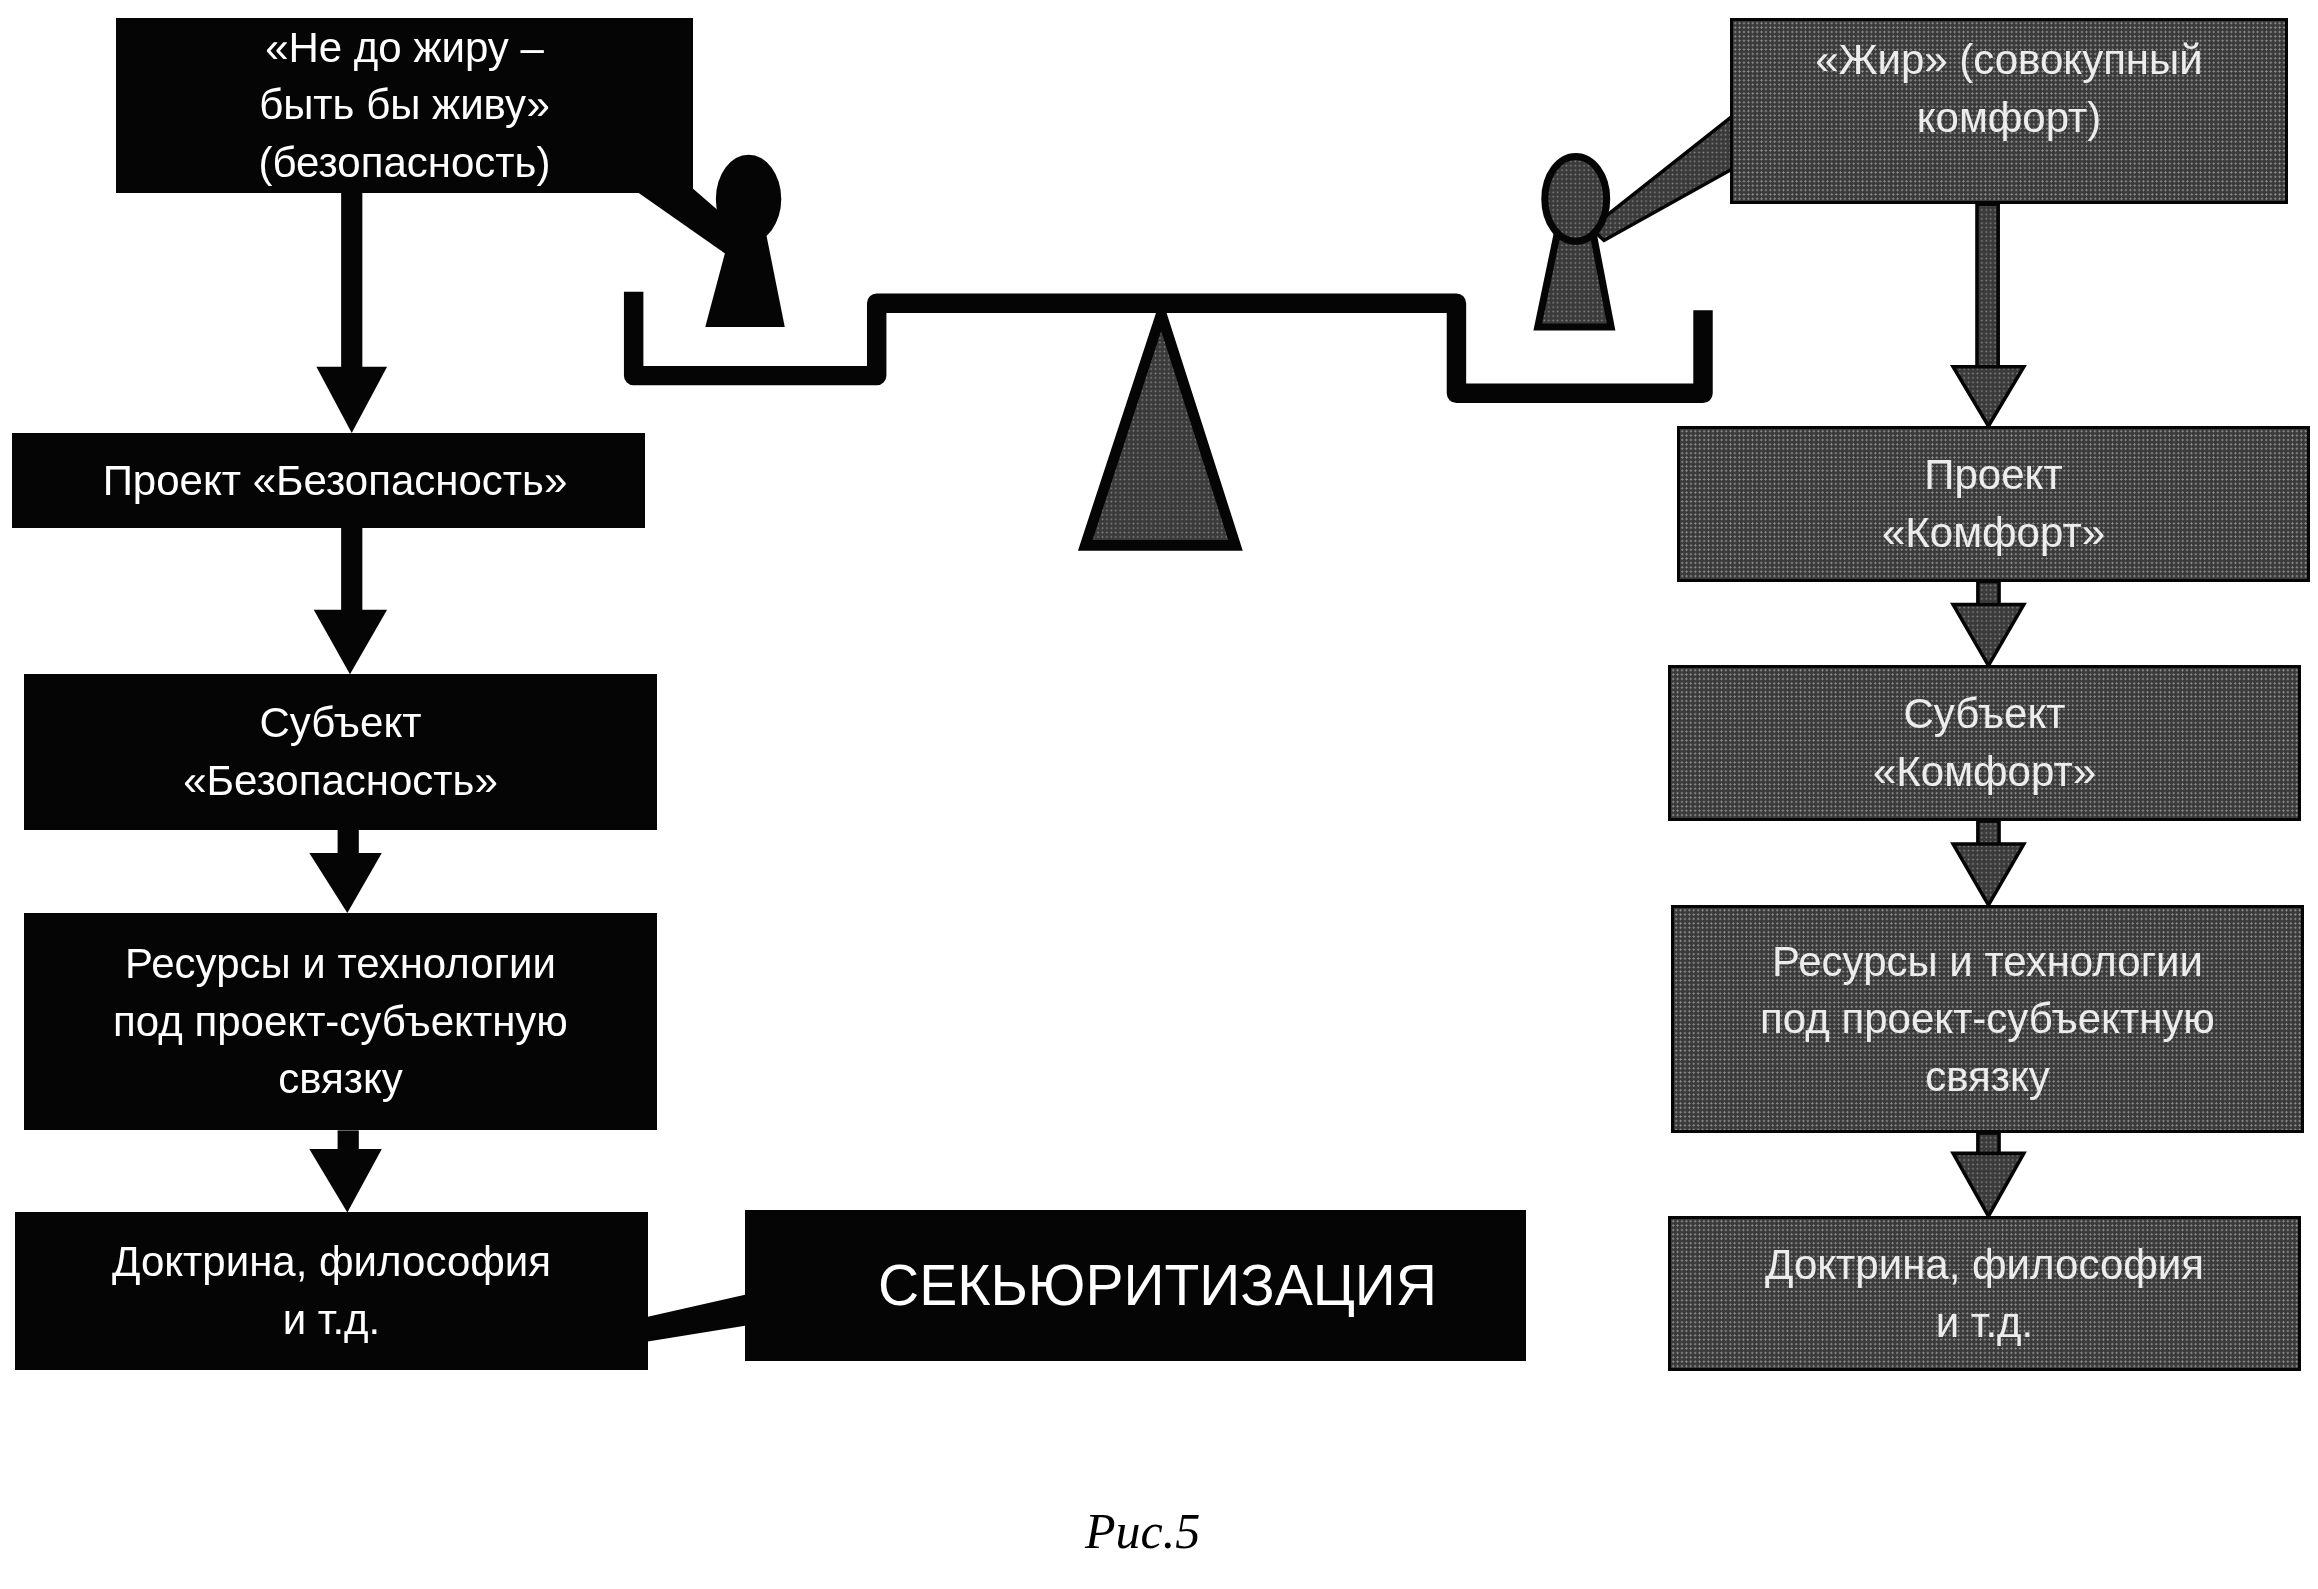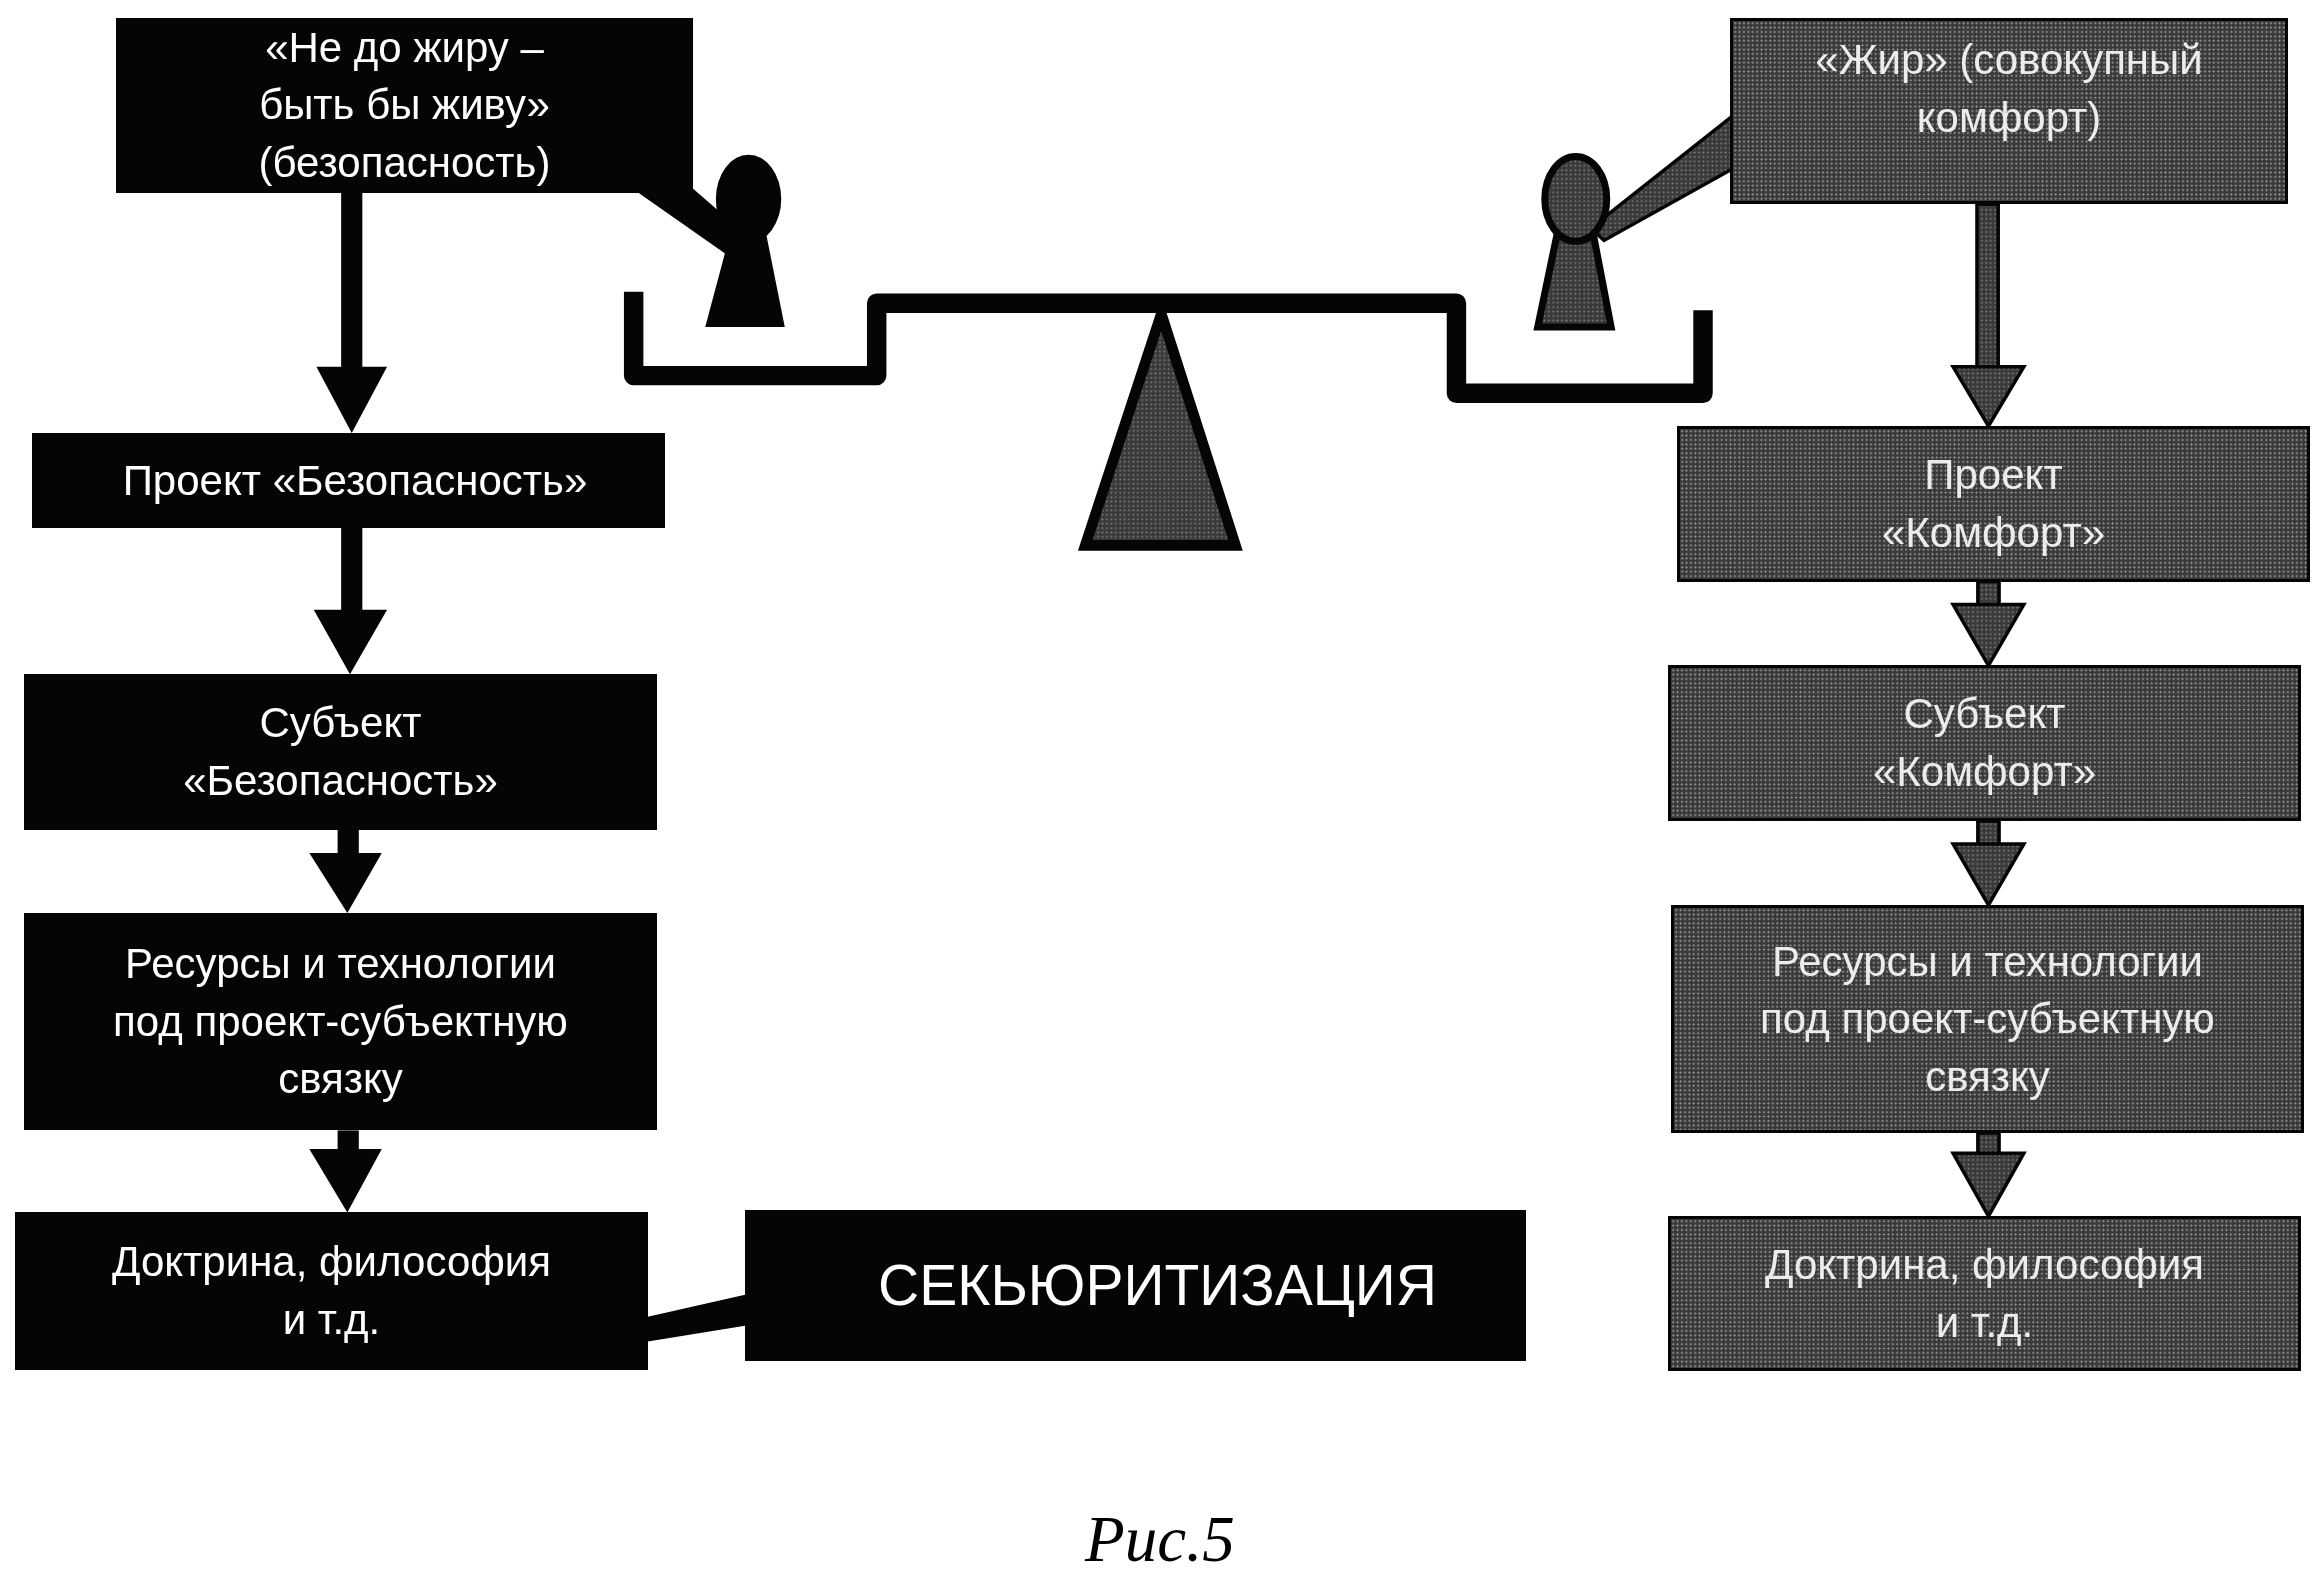--- a/index.html
+++ b/index.html
@@ -3,21 +3,21 @@
 <meta charset="utf-8">
 <style>
   html, body { margin:0; padding:0; background:#ffffff; }
   body { width:2319px; height:1590px; position:relative; overflow:hidden; font-family:"Liberation Sans", sans-serif; }
   svg { position:absolute; left:0; top:0; }
   .box { position:absolute; display:flex; align-items:center; justify-content:center; text-align:center; color:#ffffff; box-sizing:border-box; }
   .black { background:#050505; }
   .grey { background-color:#3a3a3a; background-image: radial-gradient(#8a8a8a 0.9px, transparent 1.1px); background-size:4.4px 4.4px; }
   .box .txt { font-size:42px; line-height:1.37; white-space:pre-line; }
   .grey .txt { color:#ececec; }
-  .caption { position:absolute; font-family:"Liberation Serif", serif; font-style:italic; font-size:65px; color:#000; }
+  .caption { position:absolute; font-family:"Liberation Serif", serif; font-style:italic; font-size:50px; color:#000; }
 </style>
 </head>
 <body>
 
 <svg width="2319" height="1590" viewBox="0 0 2624 1799">
   <defs>
     <pattern id="dots" width="5" height="5" patternUnits="userSpaceOnUse">
       <rect width="5" height="5" fill="#3a3a3a"></rect>
       <circle cx="2.5" cy="2.5" r="1" fill="#8a8a8a"></circle>
     </pattern>
@@ -76,21 +76,21 @@
   </g>
 
   <polygon points="733,1490 733,1518 843,1500 843,1465" fill="#050505"></polygon>
 </svg>
 
 <div class="box black" style="left:116px;top:17.7px;width:577px;height:175px;">
   <span class="txt">«Не до жиру –
 быть бы живу»
 (безопасность)</span>
 </div>
-<div class="box black" style="left:32px;top:433px;width:633px;height:95px;padding-left:13px;">
+<div class="box black" style="left:12px;top:433px;width:633px;height:95px;padding-left:13px;">
   <span class="txt">Проект «Безопасность»</span>
 </div>
 <div class="box black" style="left:24px;top:674px;width:633px;height:156px;">
   <span class="txt">Субъект
 «Безопасность»</span>
 </div>
 <div class="box black" style="left:24px;top:913px;width:633px;height:217px;">
   <span class="txt">Ресурсы и технологии
 под проект-субъектную
 связку</span>

